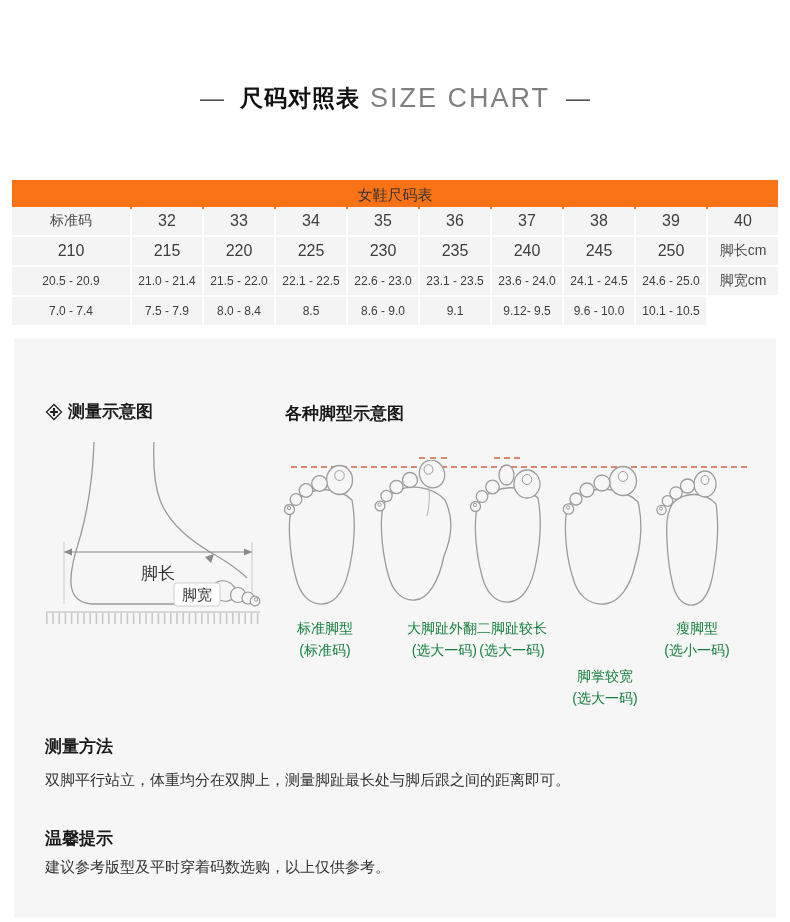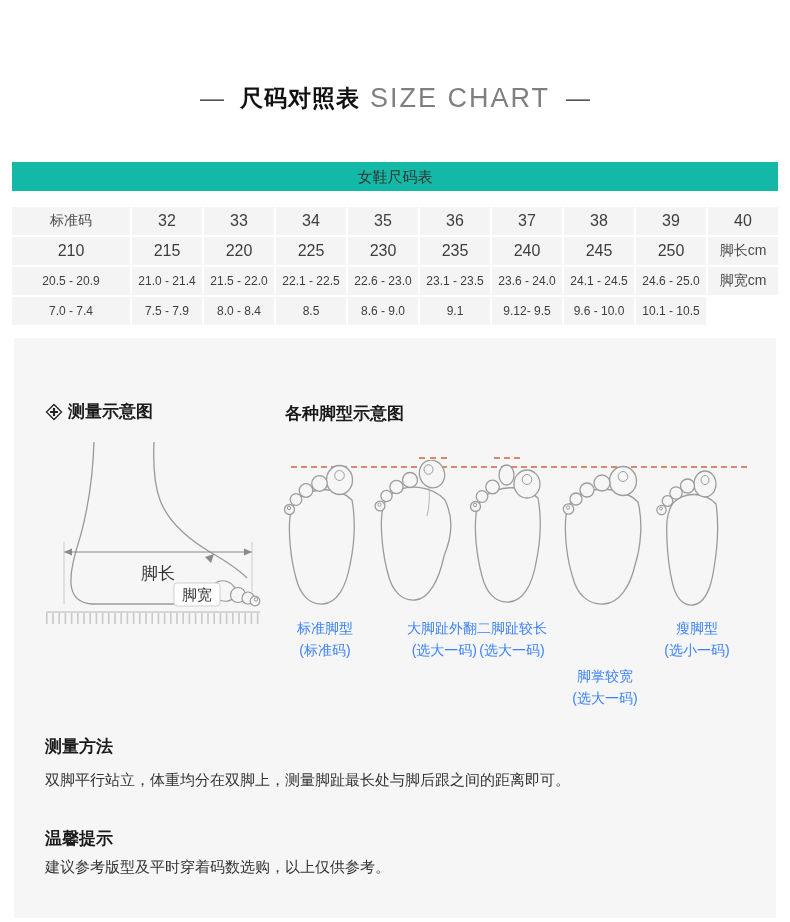--- a/index.html
+++ b/index.html
@@ -7,22 +7,22 @@
   #page { position:relative; width:790px; height:922px; background:#fff; overflow:hidden; }
 
   
   .title-row { position:absolute; top:80px; left:0; width:790px; height:36px;
     display:flex; align-items:center; justify-content:center; }
   .title-dash { font-size:24px; color:#555; margin:0 16px; font-weight:400; }
   .title-cn { font-size:23px; font-weight:bold; color:#111; letter-spacing:1px; }
   .title-en { font-size:27px; font-weight:300; color:#7f7f7f; letter-spacing:2px; margin-left:10px; }
 
   
-  .table-caption { position:absolute; left:12px; top:162px; width:766px; height:29px;
-    background:#14b8a6; text-align:center; line-height:29px; font-size:15px; color:#333; }
+  .table-caption { position:absolute; left:12px; top:180px; width:766px; height:29px;
+    background:#f97316; text-align:center; line-height:29px; font-size:15px; color:#333; }
   .size-grid { position:absolute; left:12px; top:207px; width:766px;
     display:grid; grid-template-columns:118px repeat(9,1fr); gap:2px; }
   .cell { background:#f4f4f4; height:28px; display:flex; align-items:center; justify-content:center;
     color:#3e3e3e; white-space:nowrap; }
   .rowlabel { font-size:14px; color:#4a4a4a; }
   .val-lg { font-size:16px; }
   .val-sm { font-size:12px; }
 
   
   .panel { position:absolute; left:14px; top:338px; width:762px; height:580px; background:#f6f6f6; }
@@ -34,21 +34,21 @@
   .diamond-icon { margin-right:5px; display:inline-flex; }
 
   
   .side-diagram { position:absolute; left:38px; top:442px; }
   .dash-line { position:absolute; left:291px; top:466px; width:456px; height:0;
     border-top:2px dashed #d9886a; z-index:1; }
   .dash-mark { position:absolute; height:0; border-top:2px dashed #d9886a; z-index:1; }
   .foot { position:absolute; width:90px; height:150px; z-index:2; }
 
   .foot-label { position:absolute; width:120px; text-align:center; top:617px;
-    font-size:14px; color:#3b82f6; line-height:22px; }
+    font-size:14px; color:#15803d; line-height:22px; }
 
   
   .block-heading { position:absolute; left:45px; font-size:17px; font-weight:bold; color:#1a1a1a; }
   .block-body { position:absolute; left:45px; font-size:15px; color:#333; }
 
   svg text { font-family:"Liberation Sans","DejaVu Sans",sans-serif; }
 </style>
 </head>
 <body>
 

